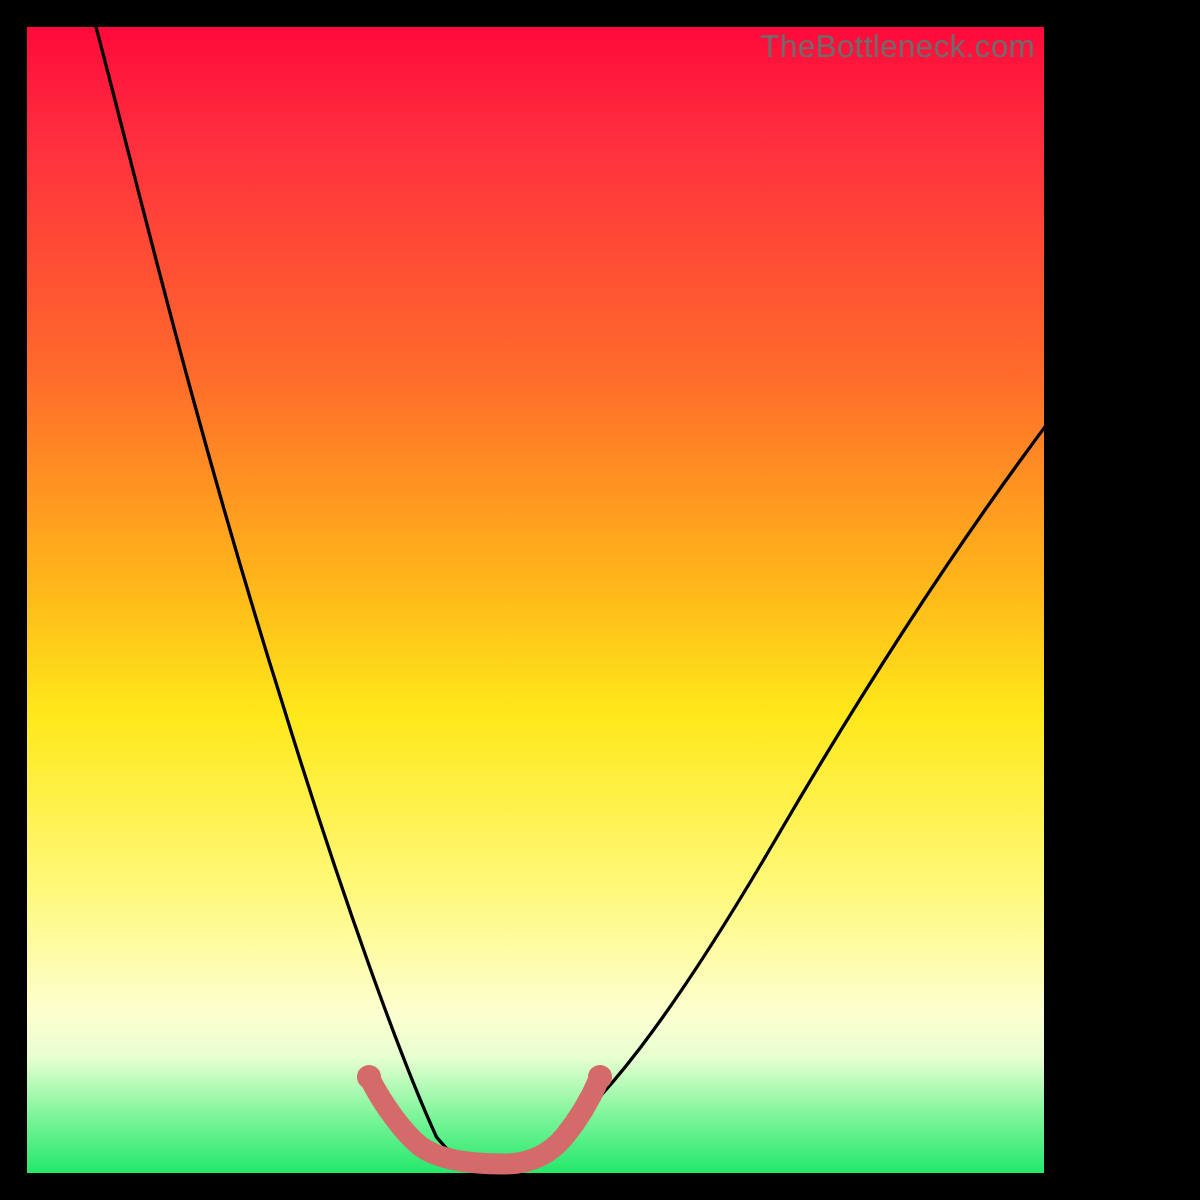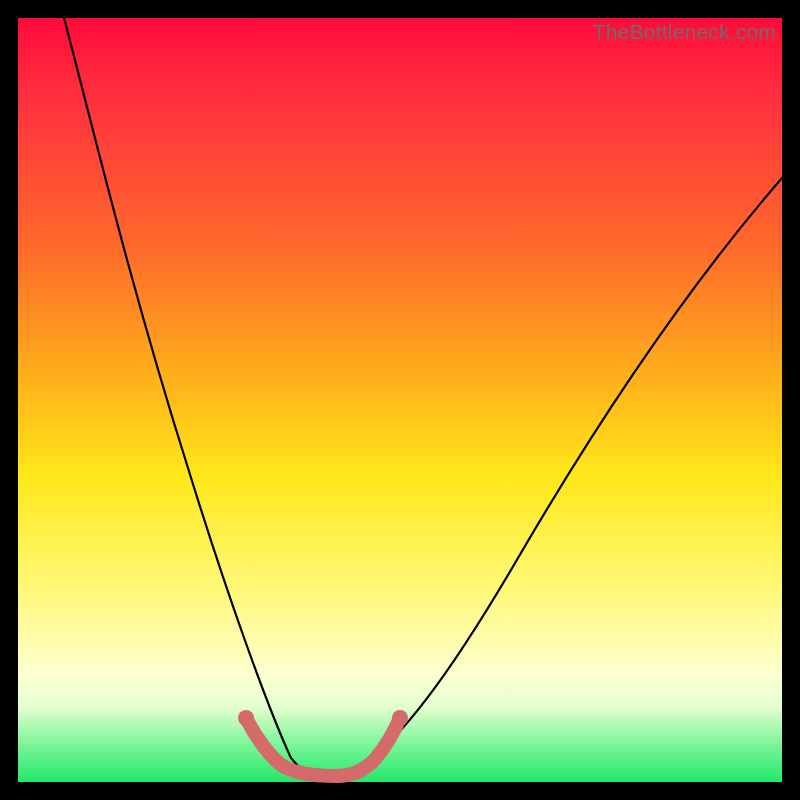--- a/index.html
+++ b/index.html
@@ -14,21 +14,21 @@
   .frame {
     position: relative;
     width: 800px;
     height: 800px;
     background: #000;
   }
   .plot-area {
     position: absolute;
     left: 18px;
     top: 18px;
-    width: 764px;
+    width: 678px;
     height: 764px;
     
     background: linear-gradient(
       to bottom,
       #ff0a3a 0%,
       #ff2f3e 10%,
       #ff6a2b 30%,
       #ffb41a 48%,
       #ffe81a 60%,
       #fff979 75%,

